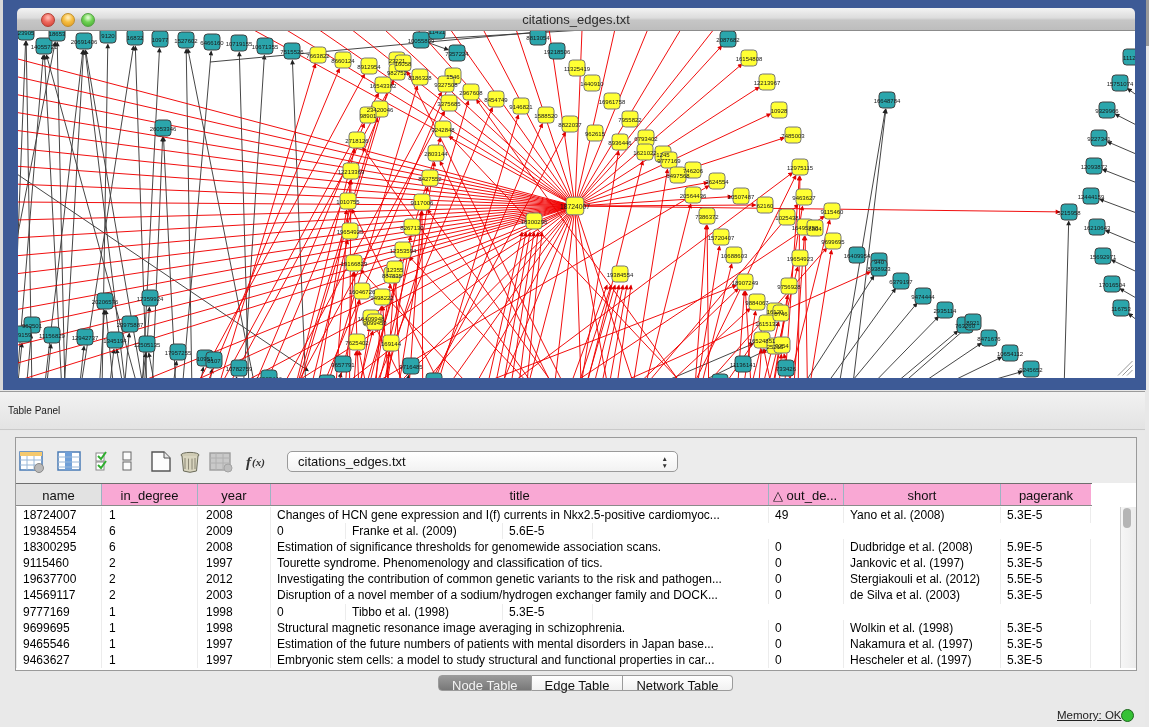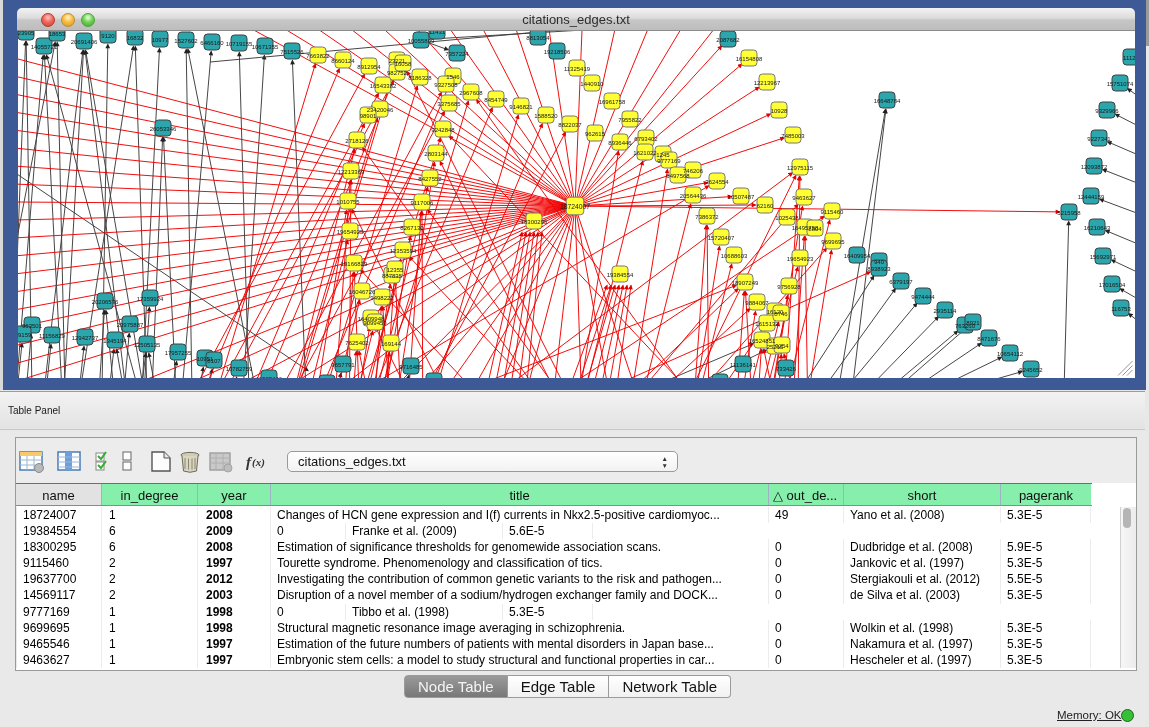--- a/index.html
+++ b/index.html
@@ -15,35 +15,35 @@
 #tl3 { left:64px; background:radial-gradient(circle at 50% 30%, #d7f8c8 8%, #6fd353 45%, #4aad35 90%); border:1px solid #53a043;}
 #canvas { position:absolute; left:18px; top:31px; width:1117px; height:347px; background:#ffffff; }
 #tphead { position:absolute; left:0; top:391px; width:1145px; height:39px; background:linear-gradient(#f2f2f2,#e3e3e3); border-top:1px solid #9b9b9b; border-bottom:1px solid #c9c9c9; }
 #tphead .t { position:absolute; left:8px; top:13px; font-size:10px; color:#1a1a1a; }
 #panelbody { position:absolute; left:0; top:431px; width:1145px; height:296px; background:#e9e9e9; }
 #container { position:absolute; left:15px; top:437px; width:1122px; height:234px; background:#ffffff; border:1px solid #9a9a9a; }
 #toolbar { position:absolute; left:16px; top:438px; width:1120px; height:45px; background:#ececec; }
 #combo { position:absolute; left:287px; top:451px; width:391px; height:21px; background:linear-gradient(#ffffff,#f2f2f2); border:1px solid #9a9a9a; border-radius:5px; font-size:13px; color:#111; padding:2px 0 0 10px; }
 #combo .ud { position:absolute; right:9px; top:3px; font-size:6.5px; line-height:7px; color:#333; }
 #thead { position:absolute; left:16px; top:483px; width:1076px; height:23px; border-top:1px solid #6e6e6e; border-bottom:1px solid #8a8a8a; display:flex; font-size:13px; }
-#thead div { background:#86efac; border-right:1px solid #9cb4c2; text-align:center; padding-top:4px; color:#111; height:100%; }
+#thead div { background:#f9a8d4; border-right:1px solid #9cb4c2; text-align:center; padding-top:4px; color:#111; height:100%; }
 #tbody { position:absolute; left:16px; top:507px; width:1103px; height:161px; font-size:12px; color:#000; }
 .tr { display:flex; height:16.1px; line-height:16px; white-space:nowrap; }
 .tr > div { border-right:1px solid #ececec; }
 .tr div { overflow:hidden; }
 .c0 { width:86px; padding-left:6px; border-left:1px solid #e8e8e8;}
 .c1 { width:96px; padding-left:7px; }
-.c2 { width:73px; padding-left:8px;font-weight:bold; }
+.c2 { width:73px; padding-left:8px; }
 .c3 { width:498px; padding-left:6px; }
 .c4 { width:75px; padding-left:6px; }
 .c5 { width:157px; padding-left:6px; }
 .c6 { width:90px; padding-left:6px; }
 #sbar { position:absolute; left:1120px; top:507px; width:16px; height:161px; background:linear-gradient(90deg,#f6f6f6,#ececec); border-left:1px solid #d0d0d0; }
 #sthumb { position:absolute; left:1123px; top:508px; width:8px; height:20px; background:#b5b5b5; border-radius:5px; }
-#tabs { position:absolute; left:404px; top:675px; height:23px; display:flex; font-size:15px; }
+#tabs { position:absolute; left:438px; top:675px; height:16px; display:flex; font-size:13px; }
 #tabs .seg { border:1px solid #9b9b9b; border-left:none; padding:2px 13px 0 13px; background:linear-gradient(#ffffff,#f1f1f1); color:#111; }
 #tabs .seg.first { border-left:1px solid #9b9b9b; border-radius:4px 0 0 4px; background:linear-gradient(#9a9a9a,#787878); color:#f4f4f4; }
 #tabs .seg.last { border-radius:0 4px 4px 0; }
 #mem { position:absolute; left:1057px; top:709px; font-size:11.5px; color:#222;text-decoration:underline; }
 #memdot { position:absolute; left:1121px; top:709px; width:13px; height:13px; border-radius:50%; background:#35c135; border:1.5px solid #1d661d; }
 .ticon { position:absolute; top:450px; }
 </style></head><body>
 <div id="frame"></div>
 <div id="rsdark"></div>
 <div id="leftstrip"></div>

